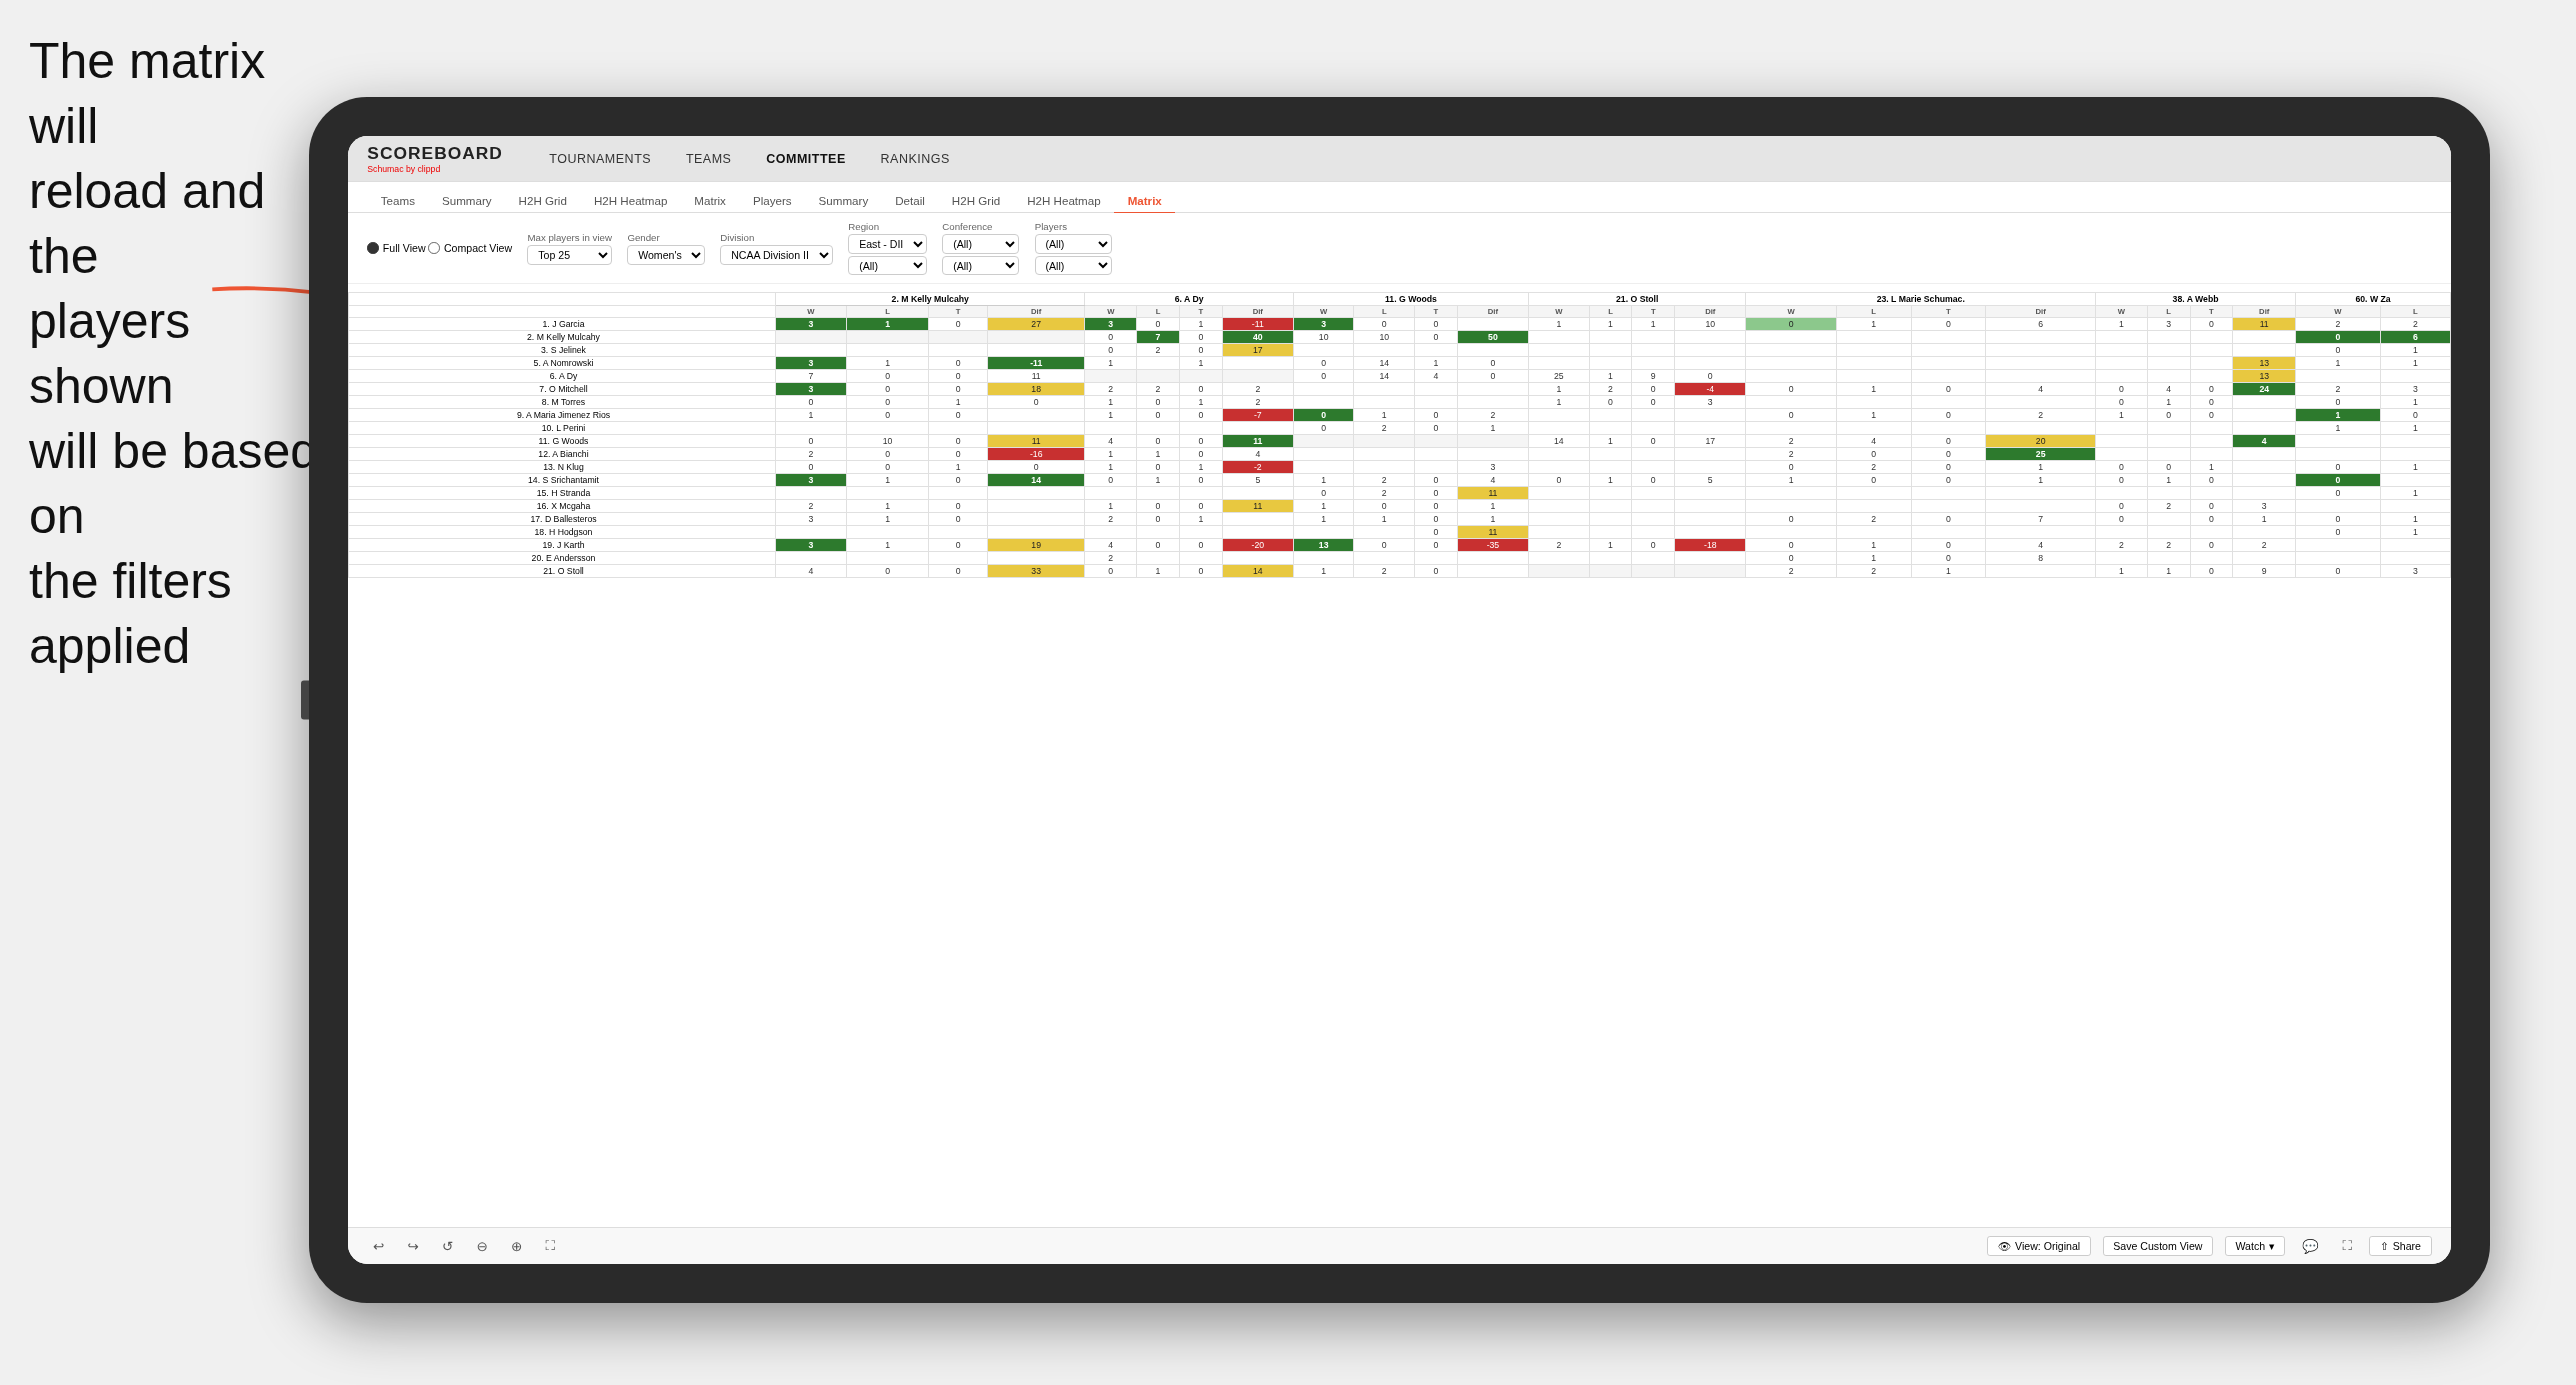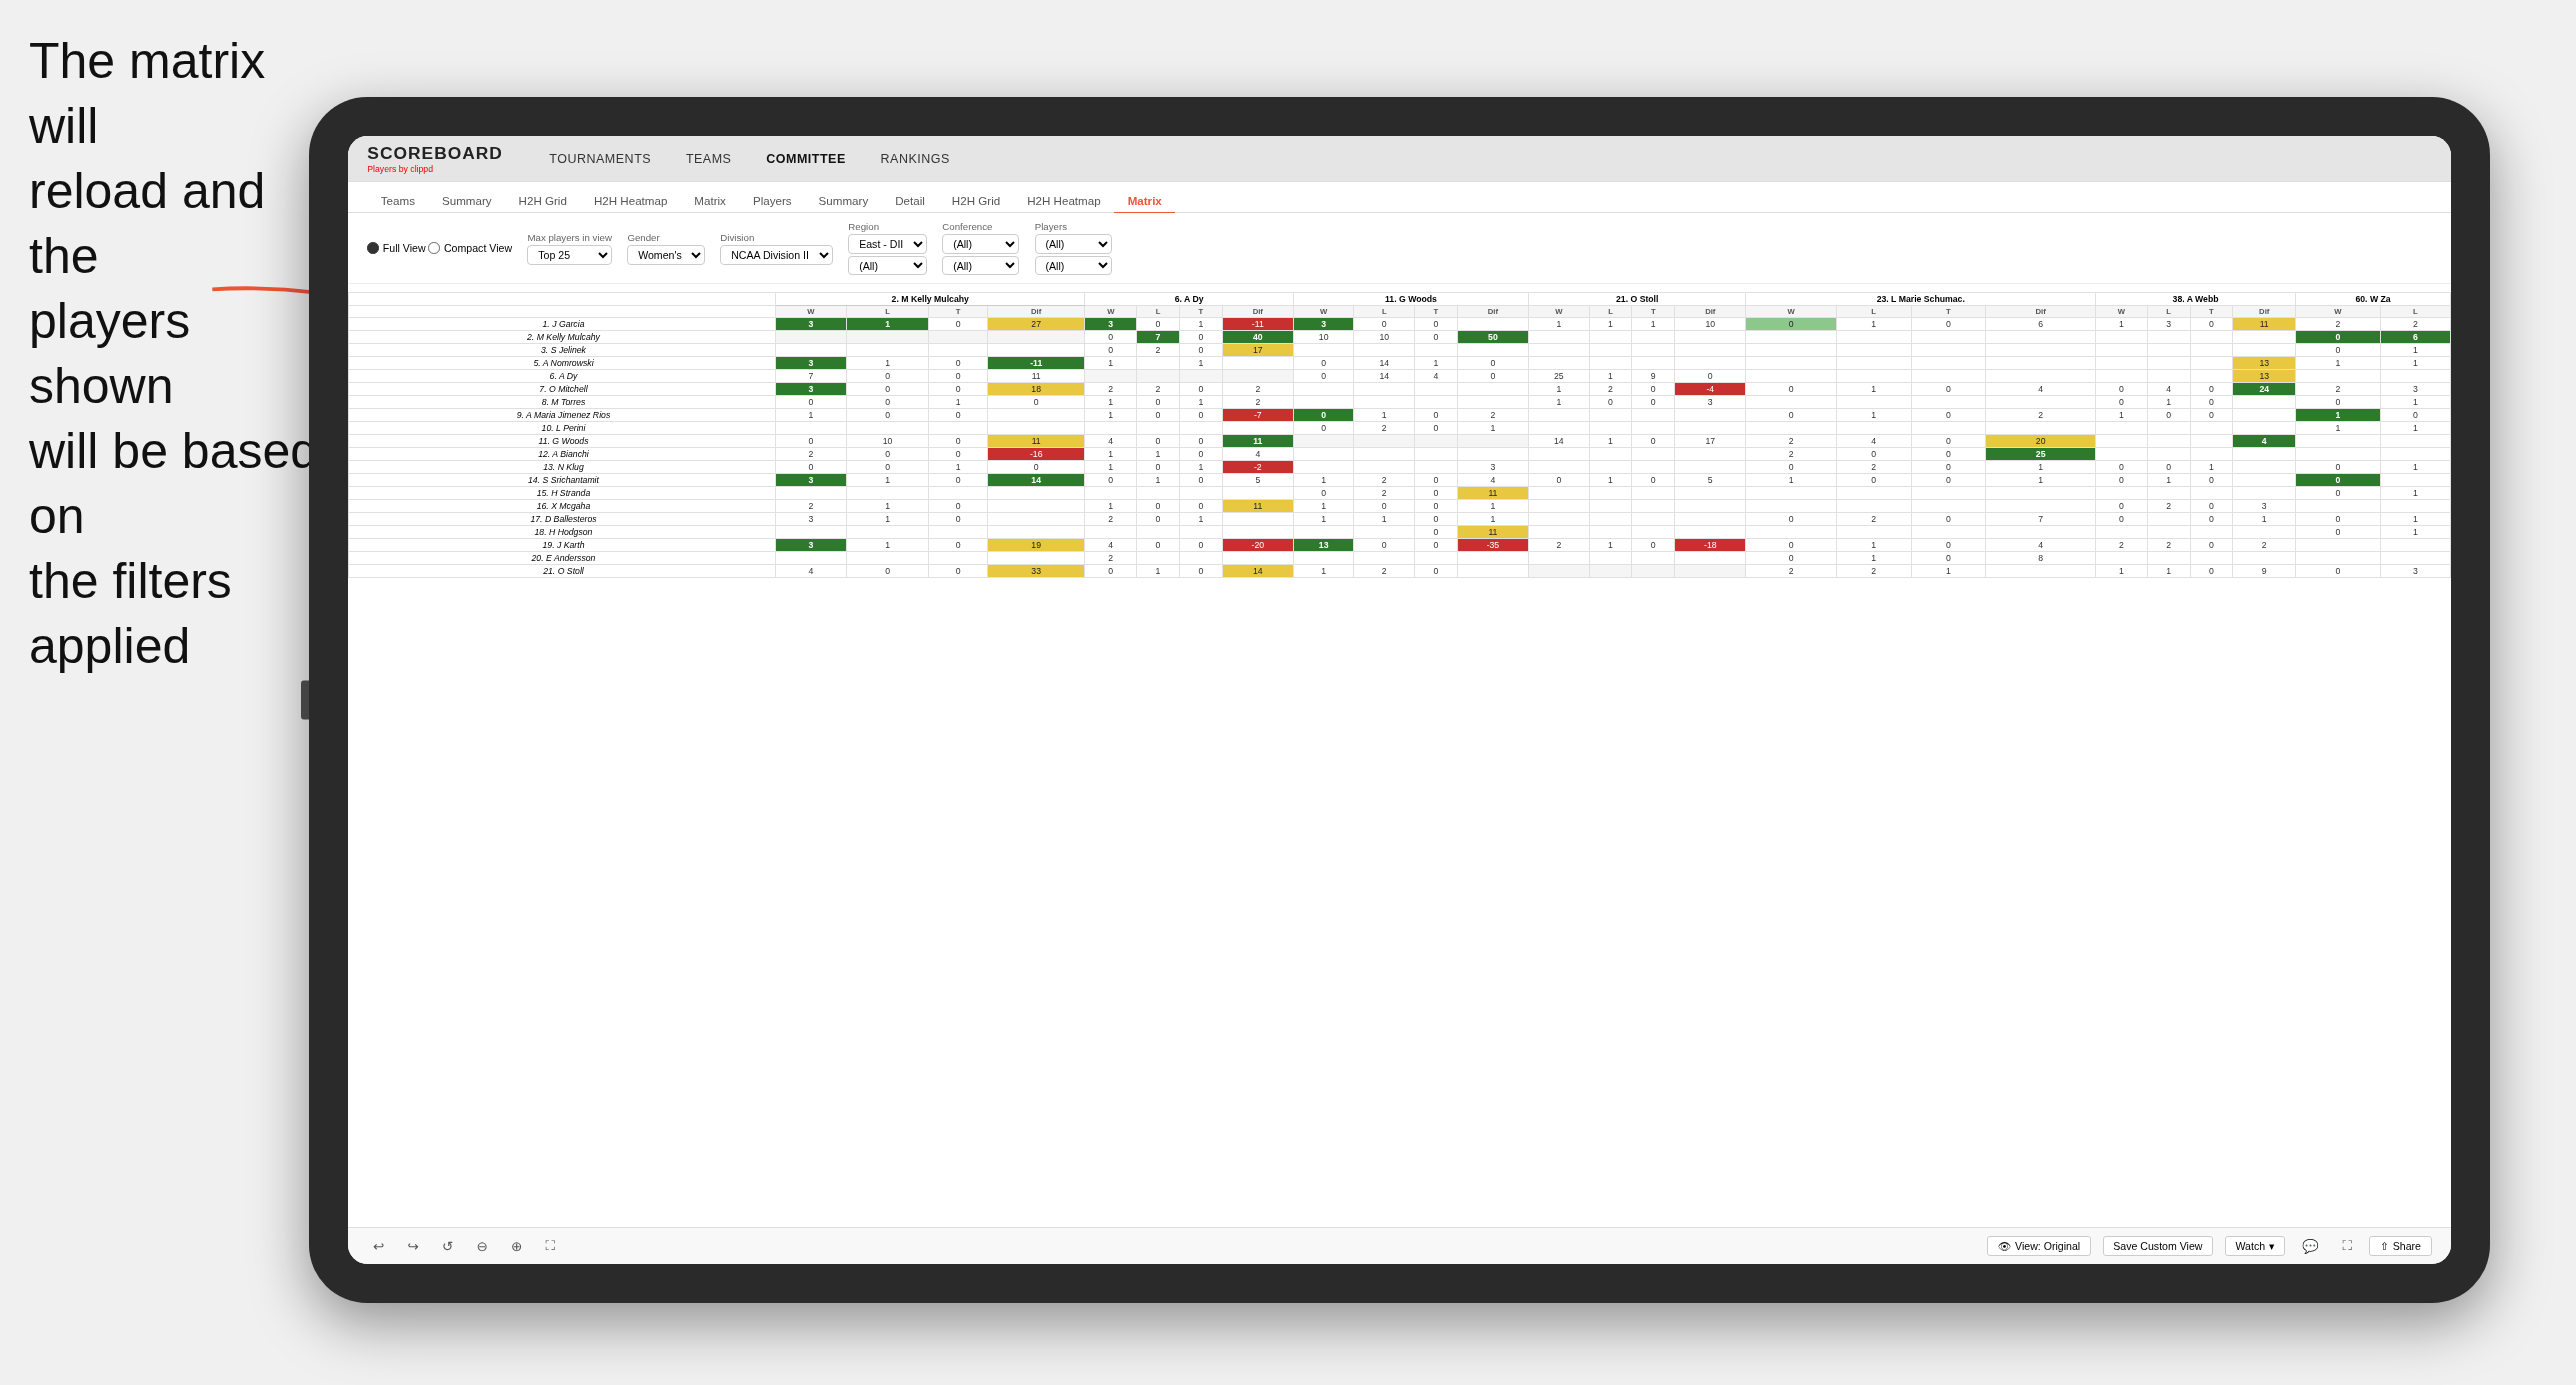--- a/index.html
+++ b/index.html
@@ -219,21 +219,20 @@
       padding: 1px 2.9px;
       text-align: center;
       white-space: nowrap;
     }
 
     .player-name-col {
       text-align: right;
       min-width: 106px;
       font-weight: 400;
       padding-left: 5.8px !important;
-      font-style: italic;
     }
 
     .col-header-name {
       font-size: 8.7px;
       font-weight: 600;
       text-align: left;
       padding: 1.9px 3.9px;
       background: #fff;
     }
 
@@ -329,21 +328,21 @@
 
 <div class="tablet">
   <div class="tablet-btn"></div>
 
   <div class="tablet-screen">
 
     <div class="navbar">
       <div class="logo-area">
         <span class="logo-title">SCOREBOARD</span>
         <span class="logo-sub">
-          <span>Players by </span><span style="color:#e00">clippd</span>
+          <span>Schumac by </span><span style="color:#e00">clippd</span>
         </span>
       </div>
       <div class="nav-items">
         <div class="nav-item">TOURNAMENTS</div>
         <div class="nav-item">TEAMS</div>
         <div class="nav-item active">COMMITTEE</div>
         <div class="nav-item">RANKINGS</div>
       </div>
     </div>
 

